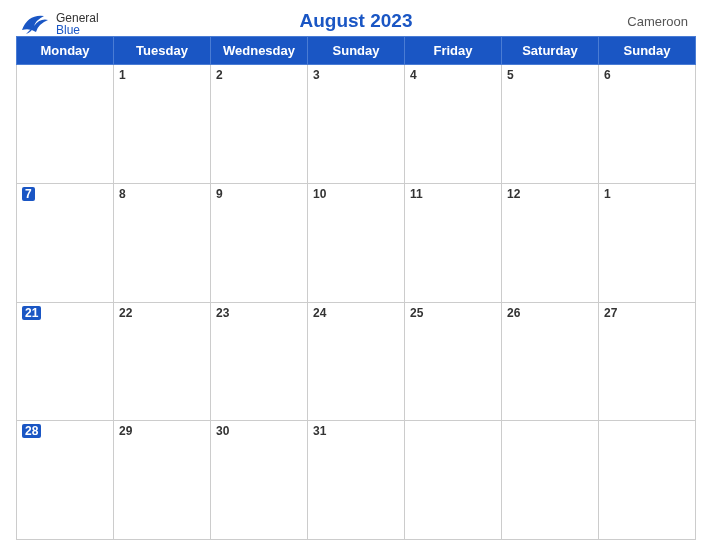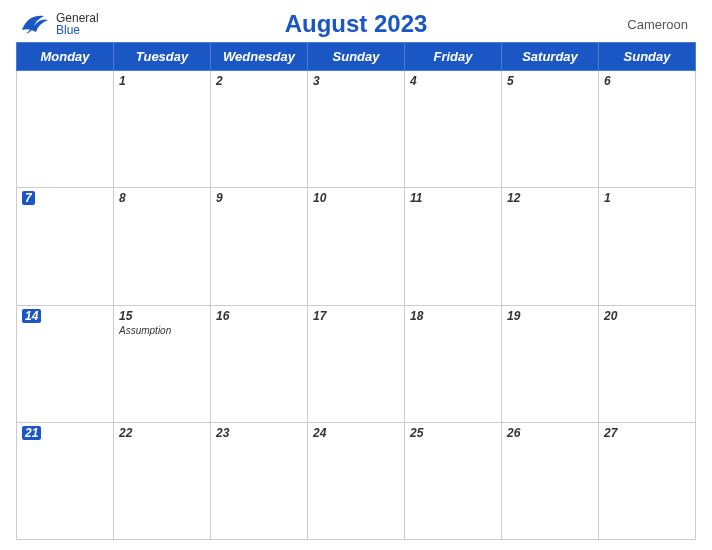--- a/index.html
+++ b/index.html
@@ -59,40 +59,39 @@
       align-items: center;
       gap: 4px;
     }
 
     .logo-text-block {
       display: flex;
       flex-direction: column;
     }
 
     .calendar-title {
-      font-size: 24px;
+      font-size: 19px;
       font-weight: bold;
       color: #1a56c4;
       text-align: center;
     }
 
     .country-label {
       position: absolute;
       right: 8px;
       top: 50%;
       transform: translateY(-50%);
       font-size: 13px;
       color: #555;
     }
 
     .calendar-table {
       width: 100%;
       border-collapse: collapse;
       flex: 1;
-      font-style: italic;
     }
 
     .calendar-table th {
       background-color: #1a56c4;
       color: #fff;
       text-align: center;
       font-size: 13px;
       font-weight: bold;
       padding: 6px 2px;
       border: 1px solid #4a7cd4;
@@ -209,56 +208,49 @@
           <span class="date-num">11</span>
         </td>
         <td>
           <span class="date-num">12</span>
         </td>
         <td>
           <span class="date-num">1</span>
         </td>
       </tr>
       <tr class="row-week">
-        <td><span class="date-num blue-bg">14</span></td>
-        <td>
-          <span class="date-num">15</span>
-          <span class="holiday-label">Assumption</span>
-        </td>
-        <td>
-          <span class="date-num">16</span>
-        </td>
-        <td>
-          <span class="date-num">17</span>
-        </td>
-        <td>
-          <span class="date-num">18</span>
-        </td>
-        <td>
-          <span class="date-num">19</span>
-        </td>
-        <td>
-          <span class="date-num">20</span>
+        <td><span class="date-num blue-bg">21</span></td>
+        <td>
+          <span class="date-num">22</span>
+        </td>
+        <td>
+          <span class="date-num">23</span>
+        </td>
+        <td>
+          <span class="date-num">24</span>
+        </td>
+        <td>
+          <span class="date-num">25</span>
+        </td>
+        <td>
+          <span class="date-num">26</span>
+        </td>
+        <td>
+          <span class="date-num">27</span>
         </td>
       </tr>
       <tr class="row-week">
-        <td><span class="date-num blue-bg">21</span></td>
-        <td>
-          <span class="date-num">22</span>
-        </td>
-        <td>
-          <span class="date-num">23</span>
-        </td>
-        <td>
-          <span class="date-num">24</span>
-        </td>
-        <td>
-          <span class="date-num">25</span>
-        </td>
-        <td>
-          <span class="date-num">26</span>
-        </td>
-        <td>
-          <span class="date-num">27</span>
-        </td>
+        <td><span class="date-num blue-bg">28</span></td>
+        <td>
+          <span class="date-num">29</span>
+        </td>
+        <td>
+          <span class="date-num">30</span>
+        </td>
+        <td>
+          <span class="date-num">31</span>
+        </td>
+        <td></td>
+        <td></td>
+        <td></td>
       </tr>
     </tbody>
 </table>
 
 </body></html>

